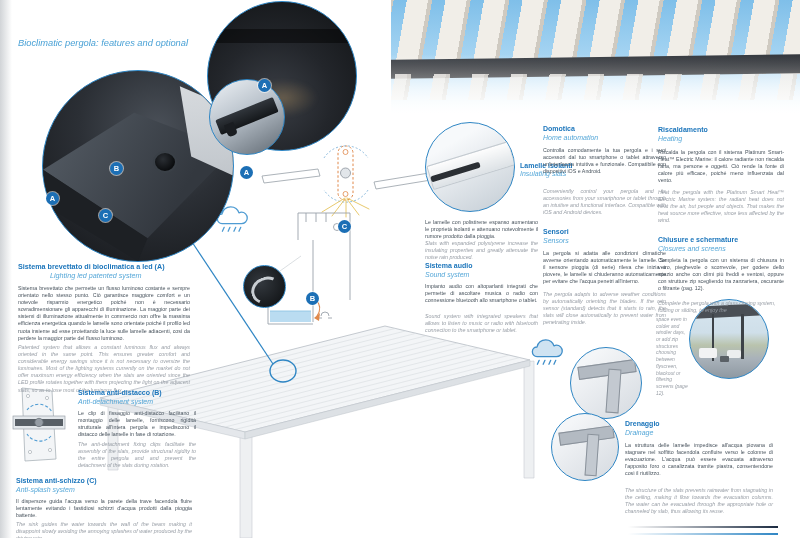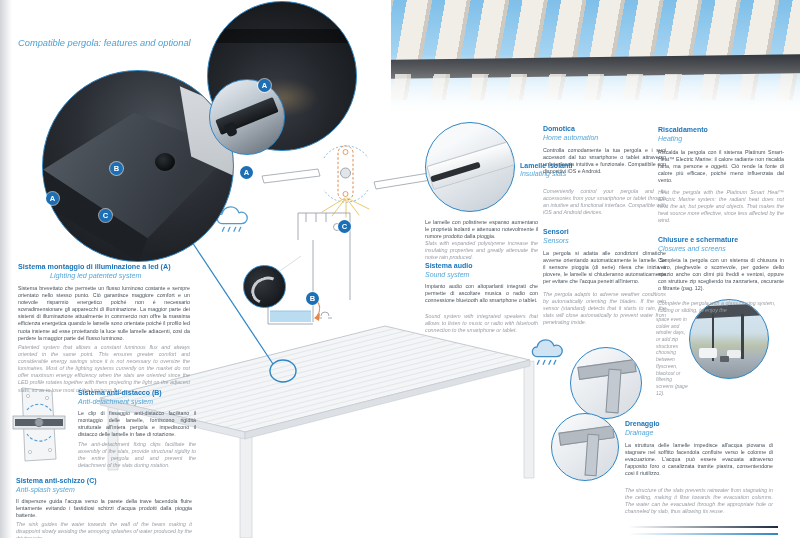--- a/index.html
+++ b/index.html
@@ -230,24 +230,24 @@
     <span>A</span>
   </div>
 <div class="badge" style="left:338px;top:220px;">
     <span>C</span>
   </div>
 <div class="badge" style="left:306px;top:292px;">
     <span>B</span>
   </div>
 
 <div class="abs txt" style="left:18px;top:38px;width:290px;">
-  <div class="title-en">Compatible pergola: features and optional</div>
-</div>
-
-<div class="abs txt hd" style="left:18px;top:263px;width:180px;font-size:7.2px;">Sistema montaggio di illuminazione a led (A)</div>
+  <div class="title-en">Bioclimatic pergola: features and optional</div>
+</div>
+
+<div class="abs txt hd" style="left:18px;top:263px;width:180px;font-size:7.2px;">Sistema brevettato di bioclimatica a led (A)</div>
 <div class="abs txt hd-sub" style="left:18px;top:272px;width:180px;font-size:7.2px;padding-left:32px;">Lighting led patented system</div>
 <div class="abs txt bit" style="left:18px;top:285px;width:172px;">Sistema brevettato che permette un flusso luminoso costante e sempre orientato nello stesso punto. Ciò garantisce maggiore comfort e un notevole risparmio energetico poiché non è necessario sovradimensionare gli apparecchi di illuminazione. La maggior parte dei sistemi di illuminazione attualmente in commercio non offre la massima efficienza energetica quando le lamelle sono orientate poiché il profilo led ruota insieme ad esse proiettando la luce sulle lamelle adiacenti, così da perdere la maggior parte del flusso luminoso.</div>
 <div class="abs txt ben" style="left:18px;top:344px;width:172px;">Patented system that allows a constant luminous flux and always oriented in the same point. This ensures greater comfort and considerable energy savings since it is not necessary to oversize the luminaires. Most of the lighting systems currently on the market do not offer maximum energy efficiency when the slats are oriented since the LED profile rotates together with them projecting the light on the adjacent slats, so as to lose most of the luminous flux.</div>
 
 <div class="abs txt hd" style="left:78px;top:389px;width:130px;">Sistema anti-distacco (B)</div>
 <div class="abs txt hd-sub" style="left:78px;top:398px;width:130px;">Anti-detachment system</div>
 <div class="abs txt bit" style="left:78px;top:410px;width:118px;">Le clip di fissaggio anti-distacco facilitano il montaggio delle lamelle, forniscono rigidità strutturale all'intera pergola e impediscono il distacco delle lamelle in fase di rotazione.</div>
 <div class="abs txt ben" style="left:78px;top:441px;width:118px;">The anti-detachment fixing clips facilitate the assembly of the slats, provide structural rigidity to the entire pergola and and prevent the detachment of the slats during rotation.</div>
 
 <div class="abs txt hd" style="left:16px;top:477px;width:180px;">Sistema anti-schizzo (C)</div>

